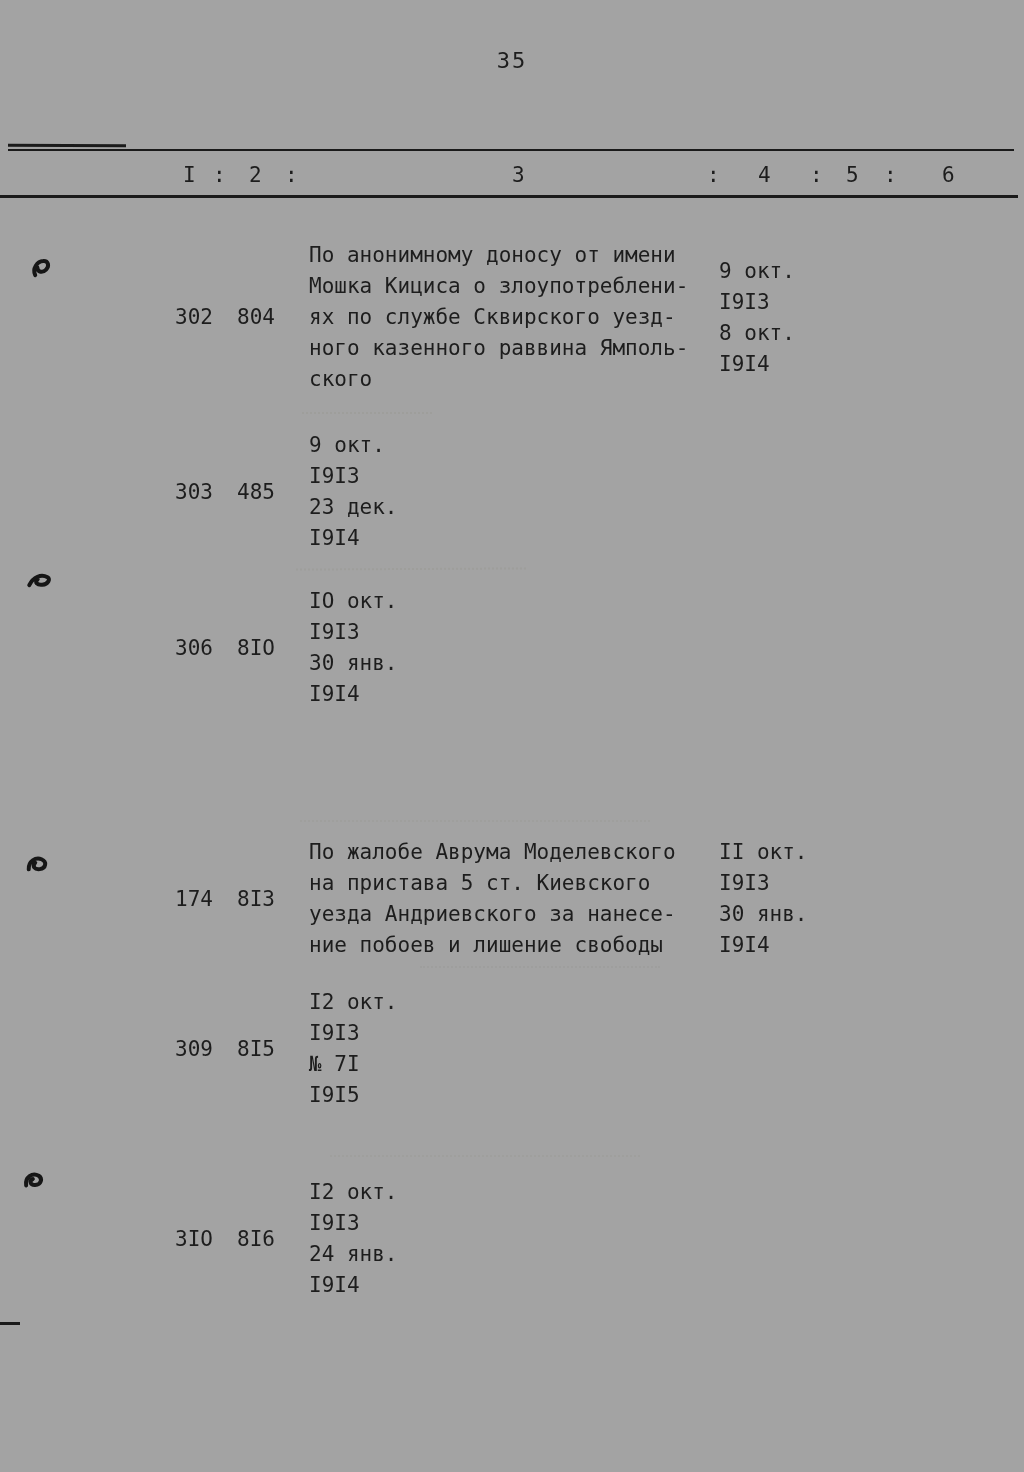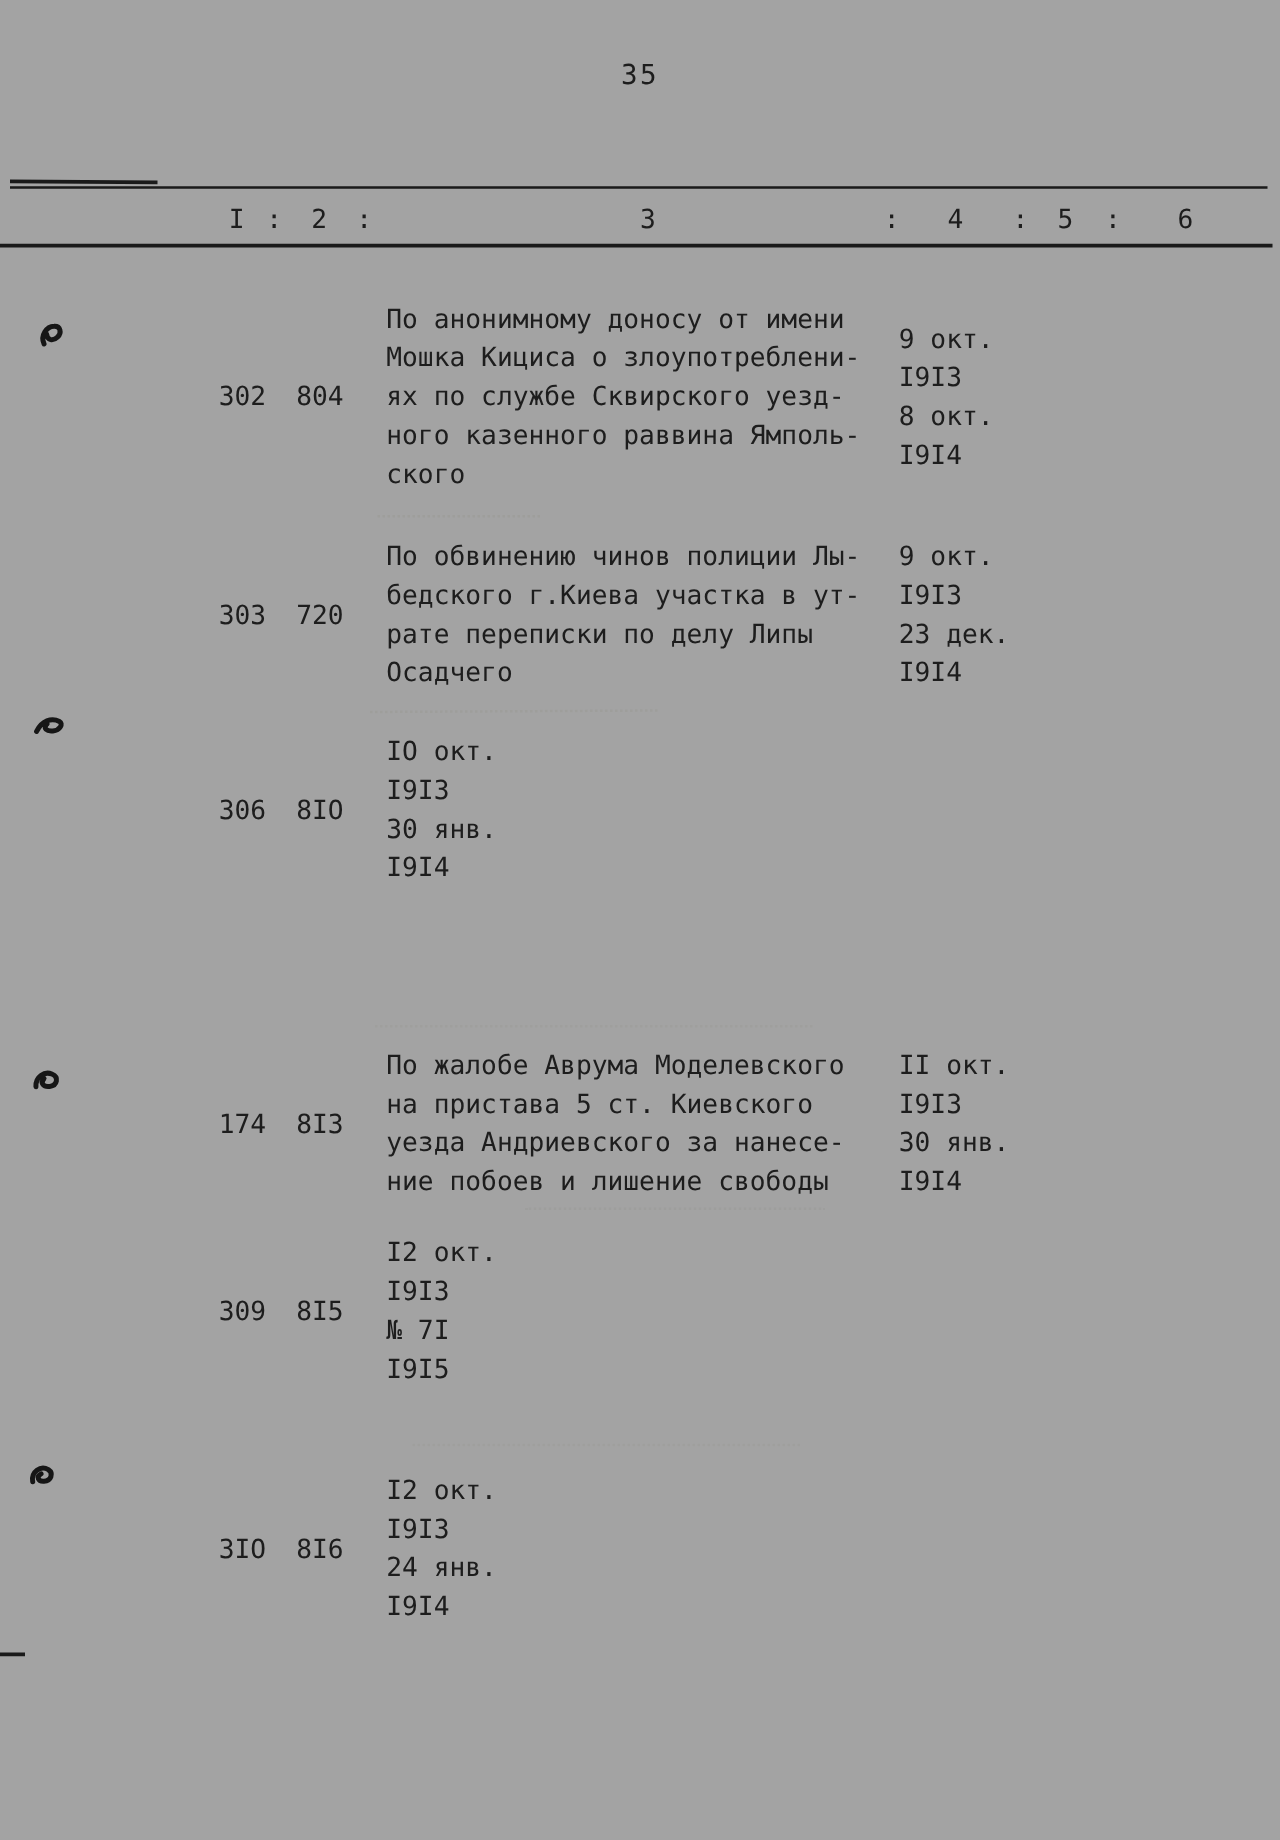--- a/index.html
+++ b/index.html
@@ -109,25 +109,21 @@
 ного казенного раввина Ямполь-
 ского</span>
     <span class="dates">9 окт.
 I9I3
 8 окт.
 I9I4</span>
   </div>
 
   <div class="entry e2">
     <span class="c1">303</span>
-    <span class="c2">720</span>
-    <span class="desc">По обвинению чинов полиции Лы-
-бедского г.Киева участка в ут-
-рате переписки по делу Липы
-Осадчего</span>
+    <span class="c2">485</span>
     <span class="dates">9 окт.
 I9I3
 23 дек.
 I9I4</span>
   </div>
 
   <div class="entry e3">
     <span class="c1">306</span>
     <span class="c2">8IO</span>
     <span class="dates">IO окт.

